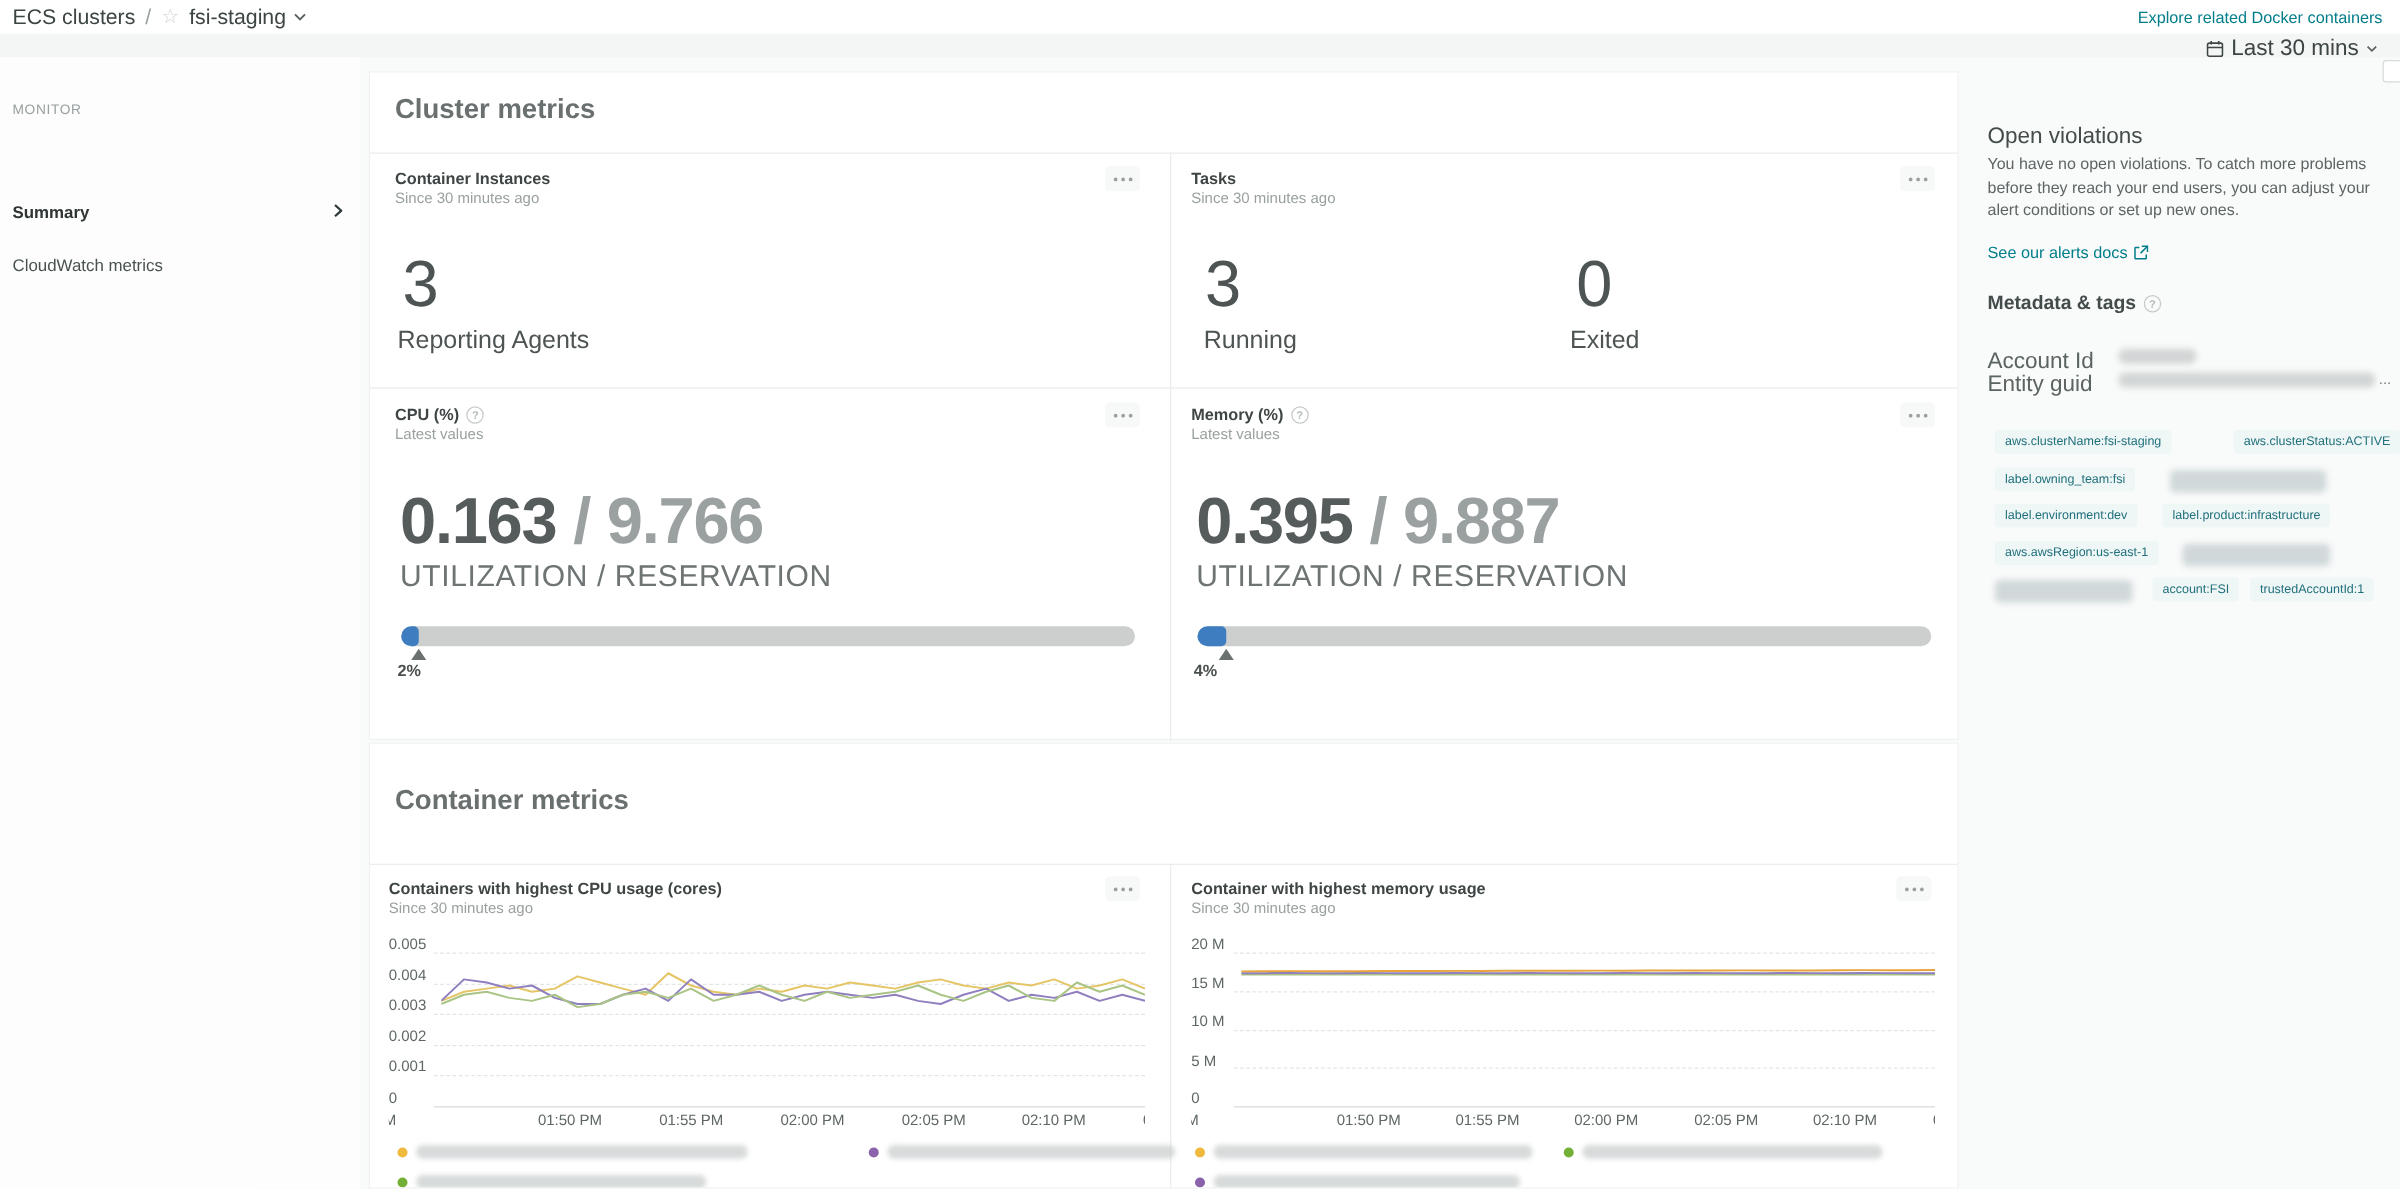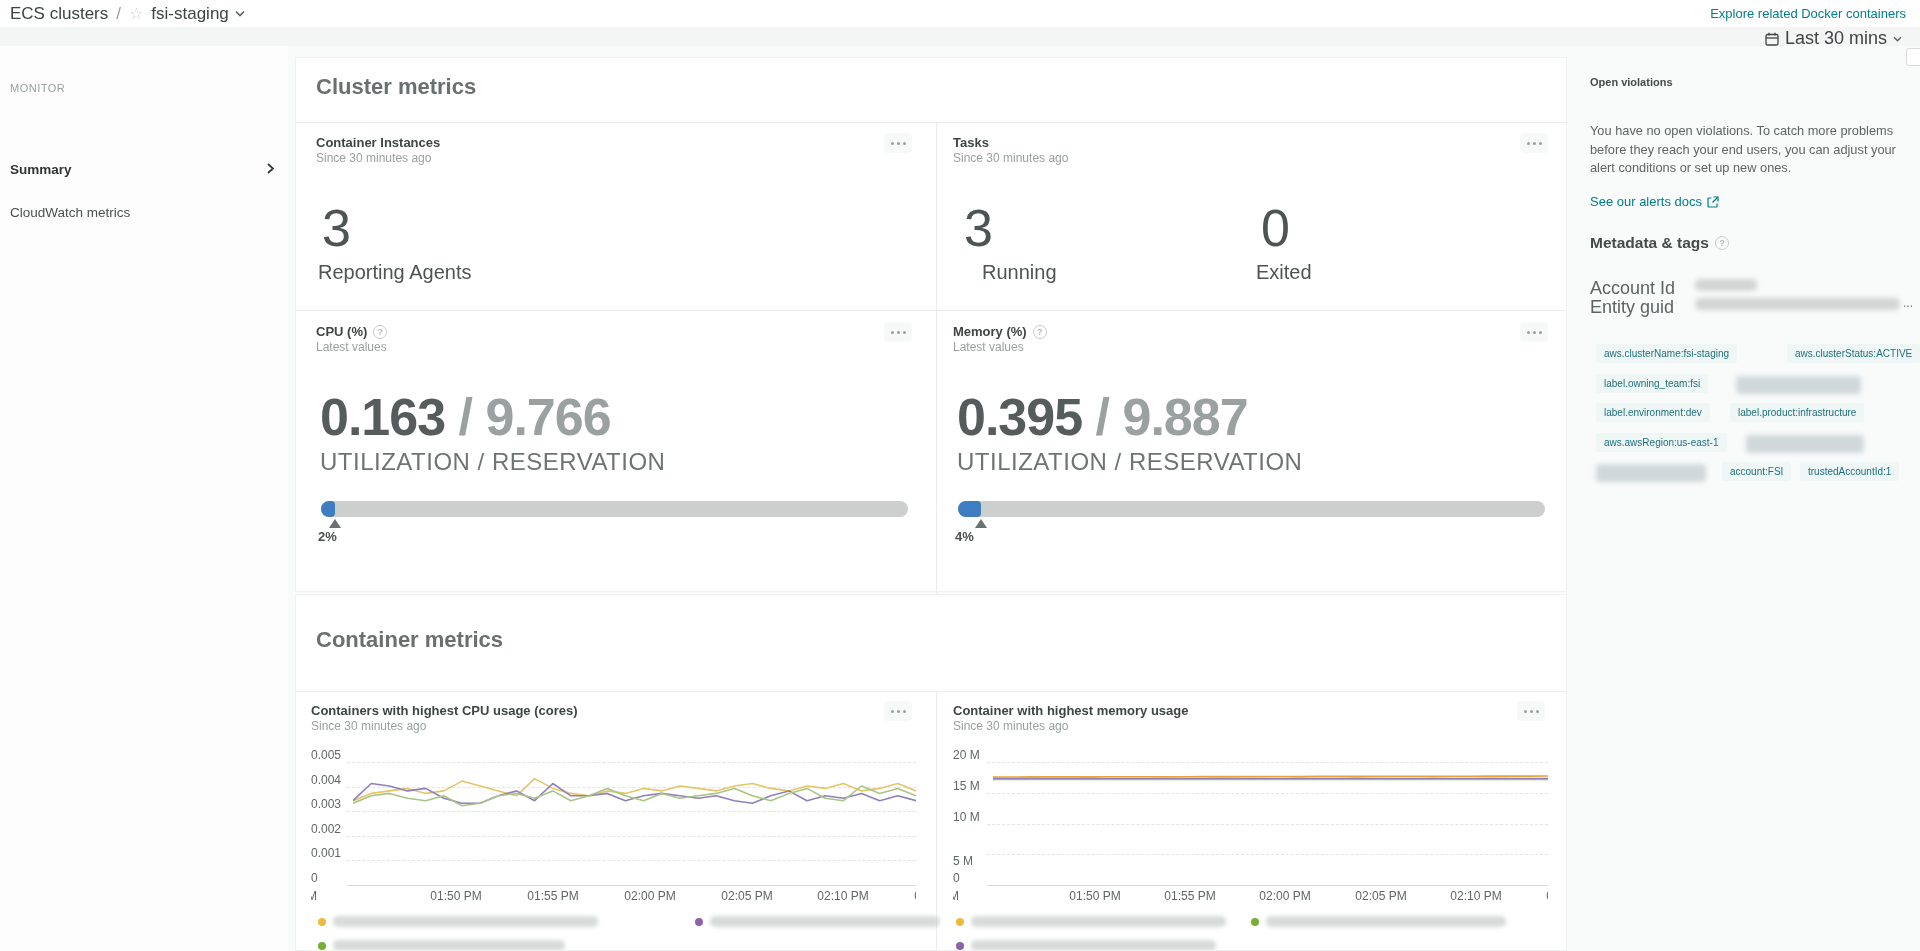--- a/index.html
+++ b/index.html
@@ -58,21 +58,21 @@
   .gridline.solid { border-top:1px solid #d9dbdb; }
   .plot { position:absolute; top:0; }
   .xlabels { position:absolute; height:16px; overflow:hidden; }
   .xlabel { position:absolute; top:0; font-size:12px; color:#5f6666; white-space:nowrap; }
   .legend-entry { position:absolute; display:flex; align-items:center; gap:7px; }
   .legend-dot { width:8px; height:8px; border-radius:50%; flex:none; }
   .blurbar { height:11px; border-radius:5px; background:#c7cbcb; filter:blur(2px); opacity:.7; }
 
   
   .rail { position:absolute; left:1578px; top:46px; right:0; bottom:0; }
-  .rail h2 { position:absolute; left:12px; font-size:11px; font-weight:bold; color:#444b4b; }
+  .rail h2 { position:absolute; left:12px; font-size:18px; font-weight:normal; color:#444b4b;margin-top:22px; }
   .rail-body { position:absolute; left:12px; top:76px; width:322px; font-size:12.8px; line-height:18.5px; color:#5e6565; }
   .rail-link { position:absolute; left:12px; top:148px; font-size:13px; color:#007e8a; text-decoration:none; display:flex; align-items:center; gap:5px; cursor:pointer; }
   .meta-head { position:absolute; left:12px; top:188px; font-size:15.5px; font-weight:bold; color:#444b4b; display:flex; align-items:center; gap:6px; }
   .meta-row { position:absolute; left:12px; font-size:18px; color:#5c6363; }
   .meta-blur { position:absolute; height:12px; border-radius:5px; background:#c9cccc; filter:blur(2.5px); opacity:.8; }
   .meta-ellipsis { position:absolute; font-size:12px; color:#757b7b; }
   .tag { position:absolute; font-size:10px; color:#20707c; background:#eef6f6; padding:4px 8px; border-radius:3px; white-space:nowrap; cursor:pointer; }
   .tag-blur { position:absolute; height:18px; border-radius:4px; background:#c3cdd0; filter:blur(2.5px); opacity:.75; }
 
   svg.icon { display:block; }
@@ -145,21 +145,21 @@
 
   <div>
     <div class="card-title" style="left:657px; top:77px;">Tasks</div>
     <div class="card-sub" style="left:657px; top:93px;">Since 30 minutes ago</div>
     <div class="menu-dots" style="left:1224px; top:75px;">
         <i></i>
         <i></i>
         <i></i>
       </div>
     <div class="big-num" style="left:668px; top:144px;">3</div>
-    <div class="big-label" style="left:686px; top:203px;">Running</div>
+    <div class="big-label" style="left:667px; top:203px;">Running</div>
     <div class="big-num" style="left:965px; top:144px;">0</div>
     <div class="big-label" style="left:960px; top:203px;">Exited</div>
   </div>
 
   <div>
     <div class="card-title" style="left:20px; top:266px;">
       <span>CPU (%)</span>
       <span class="help">?</span>
     </div>
     <div class="card-sub" style="left:20px; top:282px;">Latest values</div>
@@ -260,21 +260,21 @@
         <i></i>
         <i></i>
       </div>
       <div class="chart-area" style="left:16px; top:63px; width:595px; height:150px;">
         <div class="ytick" style="top:-6.0px;">20 M</div>
         <div class="gridline" style="left:34px; width:561px; top:8.0px;"></div>
         <div class="ytick" style="top:24.8px;">15 M</div>
         <div class="gridline" style="left:34px; width:561px; top:38.8px;"></div>
         <div class="ytick" style="top:55.5px;">10 M</div>
         <div class="gridline" style="left:34px; width:561px; top:69.5px;"></div>
-        <div class="ytick" style="top:100px;text-align:center;">5 M</div>
+        <div class="ytick" style="top:88px;text-align:center;">5 M</div>
         <div class="gridline" style="left:34px; width:561px; top:100.3px;"></div>
         <div class="ytick" style="top:117.0px;">0</div>
         <div class="gridline solid" style="left:34px; width:561px; top:131.0px;"></div>
         <svg class="plot" style="left:40px;" width="555" height="123" viewBox="0 0 555 123" preserveAspectRatio="none">
           <polyline points="0.0,25.5 19.1,25.5 38.3,25.5 57.4,25.5 76.6,25.5 95.7,25.5 114.8,25.5 134.0,25.5 153.1,25.5 172.2,25.5 191.4,25.5 210.5,25.5 229.7,25.5 248.8,25.5 267.9,25.5 287.1,25.5 306.2,25.5 325.3,25.5 344.5,25.5 363.6,25.5 382.8,25.5 401.9,25.5 421.0,25.5 440.2,25.5 459.3,25.5 478.4,25.5 497.6,25.5 516.7,25.5 535.9,25.5 555.0,25.5" fill="none" stroke="#a9c484" stroke-width="1.6" stroke-linejoin="round"></polyline>
           <polyline points="0.0,24.5 19.1,24.5 38.3,24.4 57.4,24.5 76.6,24.5 95.7,24.4 114.8,24.5 134.0,24.5 153.1,24.5 172.2,24.4 191.4,24.5 210.5,24.5 229.7,24.4 248.8,24.5 267.9,24.5 287.1,24.5 306.2,24.4 325.3,24.5 344.5,24.5 363.6,24.4 382.8,24.5 401.9,24.5 421.0,24.5 440.2,24.4 459.3,24.5 478.4,24.5 497.6,24.4 516.7,24.5 535.9,24.5 555.0,24.5" fill="none" stroke="#8f7fbe" stroke-width="1.6" stroke-linejoin="round"></polyline>
           <polyline points="0.0,23.1 19.1,23.0 38.3,22.9 57.4,22.9 76.6,22.9 95.7,22.9 114.8,22.8 134.0,22.8 153.1,22.8 172.2,22.7 191.4,22.7 210.5,22.6 229.7,22.6 248.8,22.6 267.9,22.6 287.1,22.5 306.2,22.5 325.3,22.4 344.5,22.4 363.6,22.4 382.8,22.4 401.9,22.3 421.0,22.3 440.2,22.3 459.3,22.3 478.4,22.2 497.6,22.1 516.7,22.1 535.9,22.1 555.0,22.0" fill="none" stroke="#e8a33d" stroke-width="1.6" stroke-linejoin="round"></polyline>
         </svg>
       </div>
       <div class="xlabels" style="left:16px; top:198px; width:595px;">

